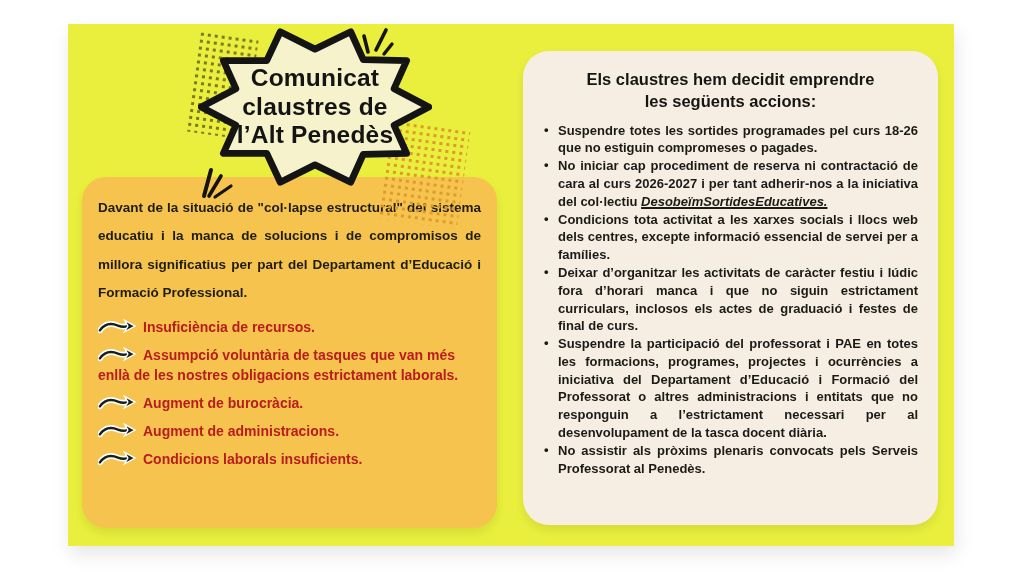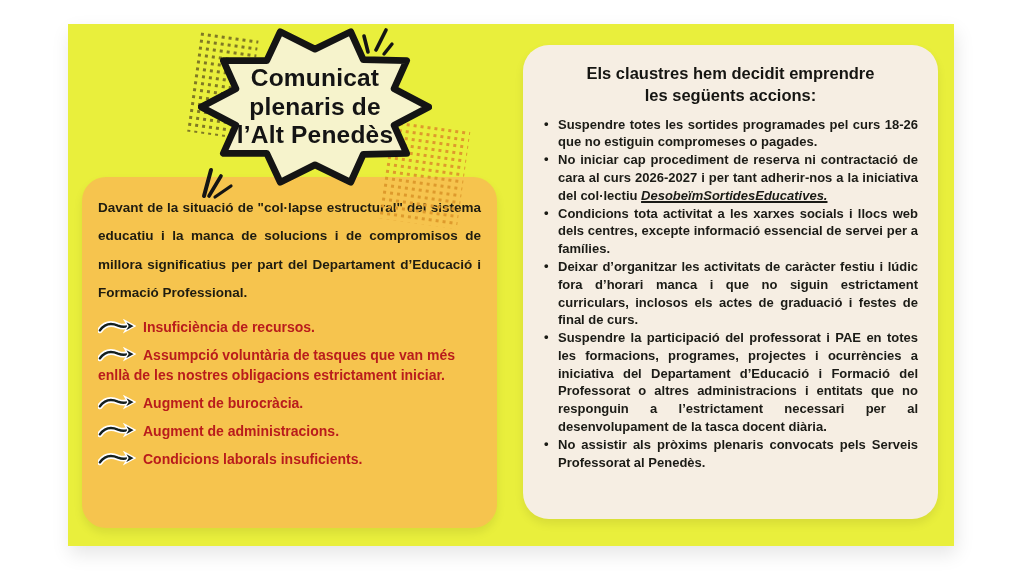--- a/index.html
+++ b/index.html
@@ -42,21 +42,21 @@
   }
   .intro-par{
     font-size:13.5px;font-weight:700;line-height:2.1;text-align:justify;margin:0;
     color:#1f1c10;
   }
   .intro-list{margin-top:11px;}
   .litem{font-size:14px;font-weight:700;line-height:1.42;margin-bottom:8px;color:#b91c1c;}
   .arrow{display:inline-block;width:38px;height:16px;vertical-align:-3px;margin-right:7px;}
   
   .actions-panel{
-    position:absolute;left:455px;top:21px;width:415px;height:474px;z-index:1;
+    position:absolute;left:455px;top:27px;width:415px;height:474px;z-index:1;
     background:#f6eee3;border-radius:26px;padding:15px 20px;box-sizing:border-box;
     box-shadow:0 5px 10px rgba(0,0,0,.08);overflow:hidden;
   }
   .actions-heading{
     font-size:16.5px;font-weight:700;text-align:center;line-height:1.35;
     white-space:pre-line;margin:2px 0 9px;color:#151512;
   }
   .actions-list{list-style:none;margin:0;padding:0;font-size:13px;font-weight:700;line-height:1.37;color:#1b1b16;}
   .aitem{position:relative;padding-left:15px;text-align:justify;}
   .dot{position:absolute;left:1px;top:-1px;}
@@ -68,21 +68,21 @@
 <div class="poster">
 
   <div class="dots dots-tl"></div>
   <div class="dots dots-br"></div>
 
   <div class="badge">
     <svg viewBox="0 0 240 170">
       <polygon points="238,85 202,66 215,37 170,36 157,7 120,25 84,7 70,37 25,37 38,66 2,85 38,104 25,133 70,133 84,163 120,145 157,163 170,134 215,133 202,104" fill="#f6f3cc" stroke="#141414" stroke-width="7" stroke-linejoin="round"></polygon>
     </svg>
     <div class="badge-text">Comunicat
-plenaris de
+claustres de
 l’Alt Penedès</div>
   </div>
 
   <svg class="spark spark-top" viewBox="0 0 36 34">
     <path d="M8,26 L4,10" stroke="#141414" stroke-width="3.6" stroke-linecap="round" fill="none"></path>
     <path d="M16,24 L26,4" stroke="#141414" stroke-width="3.6" stroke-linecap="round" fill="none"></path>
     <path d="M24,28 L32,18" stroke="#141414" stroke-width="3.4" stroke-linecap="round" fill="none"></path>
   </svg>
 
   <svg class="spark spark-bottom" viewBox="0 0 34 38">
@@ -99,21 +99,21 @@
               <path d="M2,13 C7,6 14,5 21,8 C25,9.5 28,9.5 31,8.5" fill="none" stroke="#fff" stroke-width="6" stroke-linecap="round"></path>
               <path d="M2,13 C7,6 14,5 21,8 C25,9.5 28,9.5 31,8.5" fill="none" stroke="#15201f" stroke-width="2.6" stroke-linecap="round"></path>
               <polygon points="28,2.5 39,8.5 28,14.5 31.5,8.5" fill="#15201f" stroke="#fff" stroke-width="1.4"></polygon>
             </svg></span><span>Insuficiència de recursos.</span>
       </div>
       <div class="litem">
         <span class="arrow"><svg viewBox="0 0 40 18">
               <path d="M2,13 C7,6 14,5 21,8 C25,9.5 28,9.5 31,8.5" fill="none" stroke="#fff" stroke-width="6" stroke-linecap="round"></path>
               <path d="M2,13 C7,6 14,5 21,8 C25,9.5 28,9.5 31,8.5" fill="none" stroke="#15201f" stroke-width="2.6" stroke-linecap="round"></path>
               <polygon points="28,2.5 39,8.5 28,14.5 31.5,8.5" fill="#15201f" stroke="#fff" stroke-width="1.4"></polygon>
-            </svg></span><span>Assumpció voluntària de tasques que van més enllà de les nostres obligacions estrictament iniciar.</span>
+            </svg></span><span>Assumpció voluntària de tasques que van més enllà de les nostres obligacions estrictament laborals.</span>
       </div>
       <div class="litem">
         <span class="arrow"><svg viewBox="0 0 40 18">
               <path d="M2,13 C7,6 14,5 21,8 C25,9.5 28,9.5 31,8.5" fill="none" stroke="#fff" stroke-width="6" stroke-linecap="round"></path>
               <path d="M2,13 C7,6 14,5 21,8 C25,9.5 28,9.5 31,8.5" fill="none" stroke="#15201f" stroke-width="2.6" stroke-linecap="round"></path>
               <polygon points="28,2.5 39,8.5 28,14.5 31.5,8.5" fill="#15201f" stroke="#fff" stroke-width="1.4"></polygon>
             </svg></span><span>Augment de burocràcia.</span>
       </div>
       <div class="litem">
         <span class="arrow"><svg viewBox="0 0 40 18">

